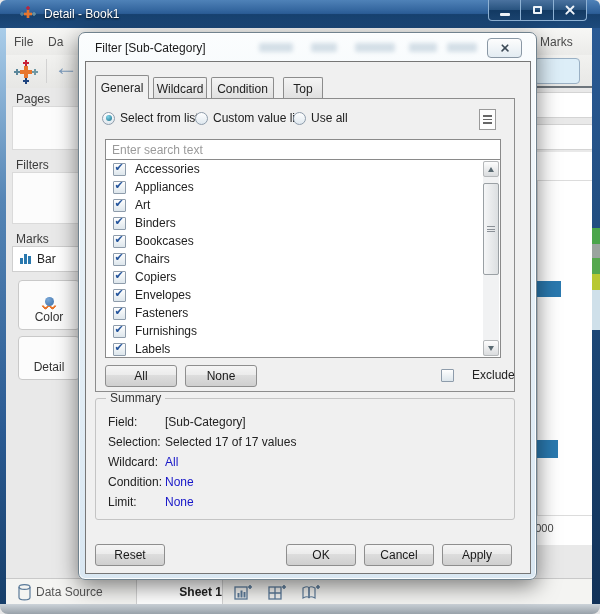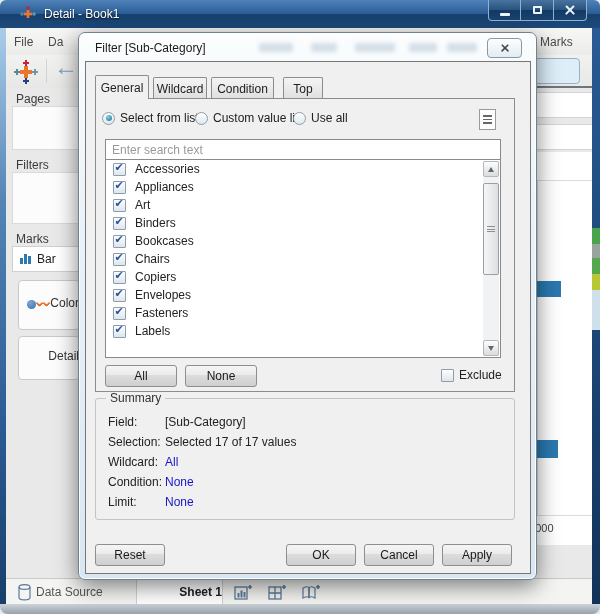--- a/index.html
+++ b/index.html
@@ -36,21 +36,21 @@
   .tool-sep { left:40px; top:4px; width:1px; height:24px; background:#d2d2d2; }
   .back-arrow { left:48px; top:-2px; font-size:24px; color:#7d9cbd; font-weight:bold; }
   .back-arrow::before { content:"\2190"; }
 
   
   .side-label { color:#3a3a3a; }
   .side-panel { background:#fcfcfc; border:1px solid #dadada; }
   .marks-drop { left:12px; top:246px; width:78px; height:26px; background:#fff; border:1px solid #cfcfcf; display:flex; align-items:center; padding-left:7px; overflow:hidden; }
   .bars-icon { display:flex; align-items:flex-end; gap:1px; margin-right:6px; }
   .bars-icon i { display:block; width:3px; background:#2a79af; }
-  .side-btn { background:#fcfcfc; border:1px solid #c9c9c9; border-radius:4px; display:flex; flex-direction:row; align-items:center; justify-content:flex-end; padding-bottom:5px; color:#333; }
+  .side-btn { background:#fcfcfc; border:1px solid #c9c9c9; border-radius:4px; display:flex; flex-direction:column; align-items:center; justify-content:flex-end; padding-bottom:5px; color:#333; }
   .crescents { display:flex; margin-bottom:1px; }
   .crescent { width:7px; height:7px; border:2.4px solid transparent; border-bottom-color:#e8762d; border-left-color:#e8762d; border-radius:50%; transform:rotate(-45deg); }
   .blue-dot { width:9px; height:9px; border-radius:50%; background:radial-gradient(circle at 35% 30%, #7aa8d8, #3a6ea8); margin-bottom:-4px; z-index:1; }
 
   
   .shelf { background:#fff; border:1px solid #d4d4d4; border-radius:3px; }
   .canvas-white { background:#fff; }
   .pane-line { background:#dcdcdc; }
   .bar { background:#2a79af; }
   .axis-label { font-size:11px; color:#444; }
@@ -102,21 +102,21 @@
   .w7btn { background:linear-gradient(#f5f5f5,#ebebeb 45%,#dddddd 46%,#cfcfcf); border:1px solid #8e8e8e; border-radius:3px; display:flex; align-items:center; justify-content:center; color:#1a1a1a; }
 
   .summary-box { left:9px; top:336px; width:420px; height:122px; border:1px solid #c4c4c4; border-radius:3px; }
   .summary-legend { position:absolute; left:10px; top:-8px; background:#f0f0f0; padding:0 4px; color:#333; }
   .sum-rows { position:absolute; left:12px; top:13px; }
   .sum-row { display:flex; height:20px; align-items:center; }
   .sum-label { width:57px; color:#222; }
   .sum-val { color:#222; }
   .sum-val.link { color:#1616c8; }
 
-  .ex-group { position:absolute; left:345px; top:269px; display:flex; align-items:center; gap:5px; }
+  .ex-group { position:absolute; left:345px; top:269px; display:flex; align-items:center; gap:18px; }
 </style>
 </head>
 <body>
 
 <div class="abs titlebar">
   <svg class="abs" style="left:20px;top:6px" width="16" height="16" viewBox="0 0 24 24">
     <g fill="#e8762d">
         <rect x="10" y="6" width="4" height="12"></rect>
         <rect x="6" y="10" width="12" height="4"></rect>
       </g>
@@ -338,20 +338,24 @@
         <div class="li">
             <span class="cb checked"></span>
             <span>Envelopes</span>
           </div>
         <div class="li">
             <span class="cb checked"></span>
             <span>Fasteners</span>
           </div>
         <div class="li">
             <span class="cb checked"></span>
+            <span>Furnishings</span>
+          </div>
+        <div class="li">
+            <span class="cb checked"></span>
             <span>Labels</span>
           </div>
         <div class="sb">
           <div class="sb-btn" style="top:0">
               <span class="tri-up"></span>
             </div>
           <div class="sb-thumb">
               <i></i>
               <i></i>
               <i></i>

